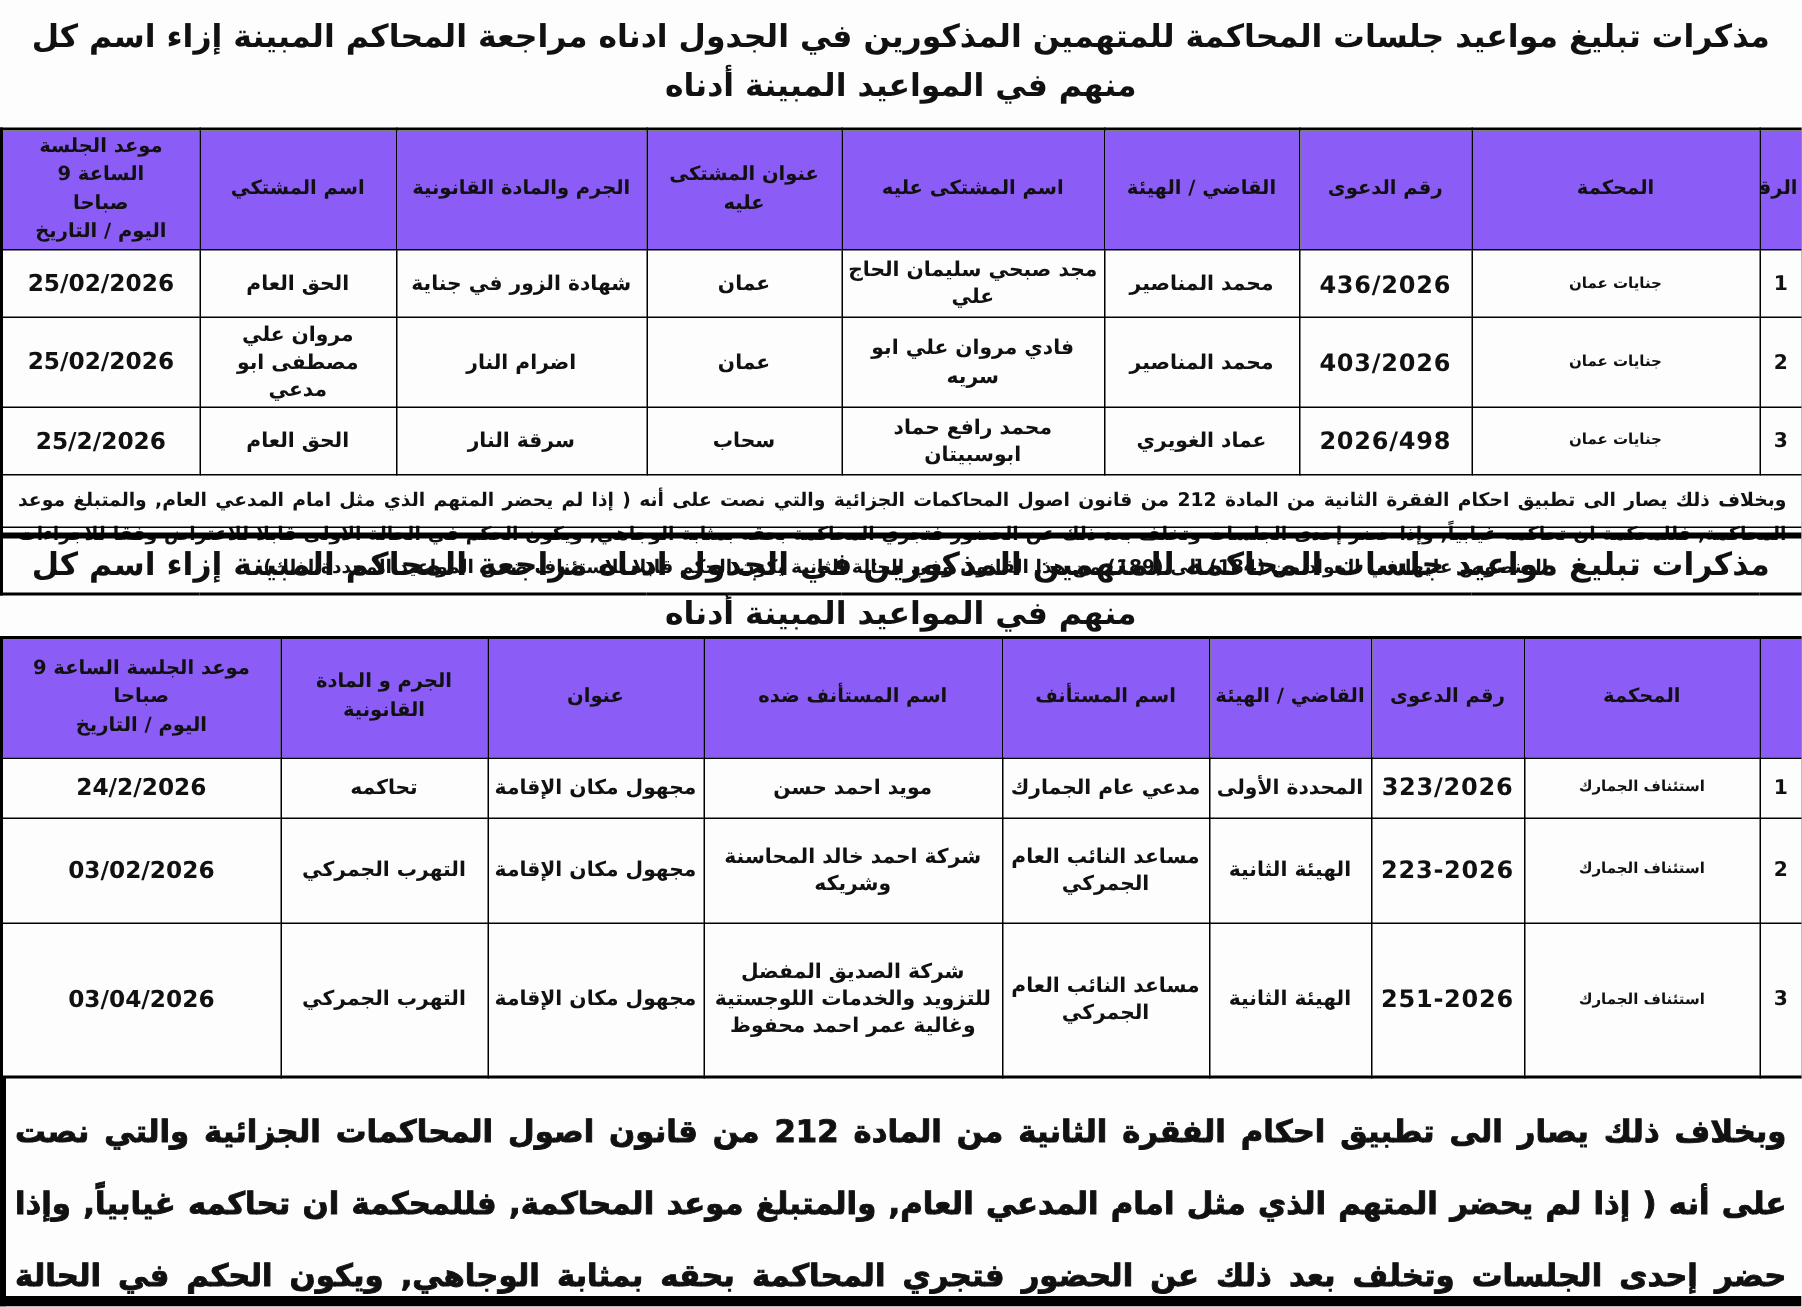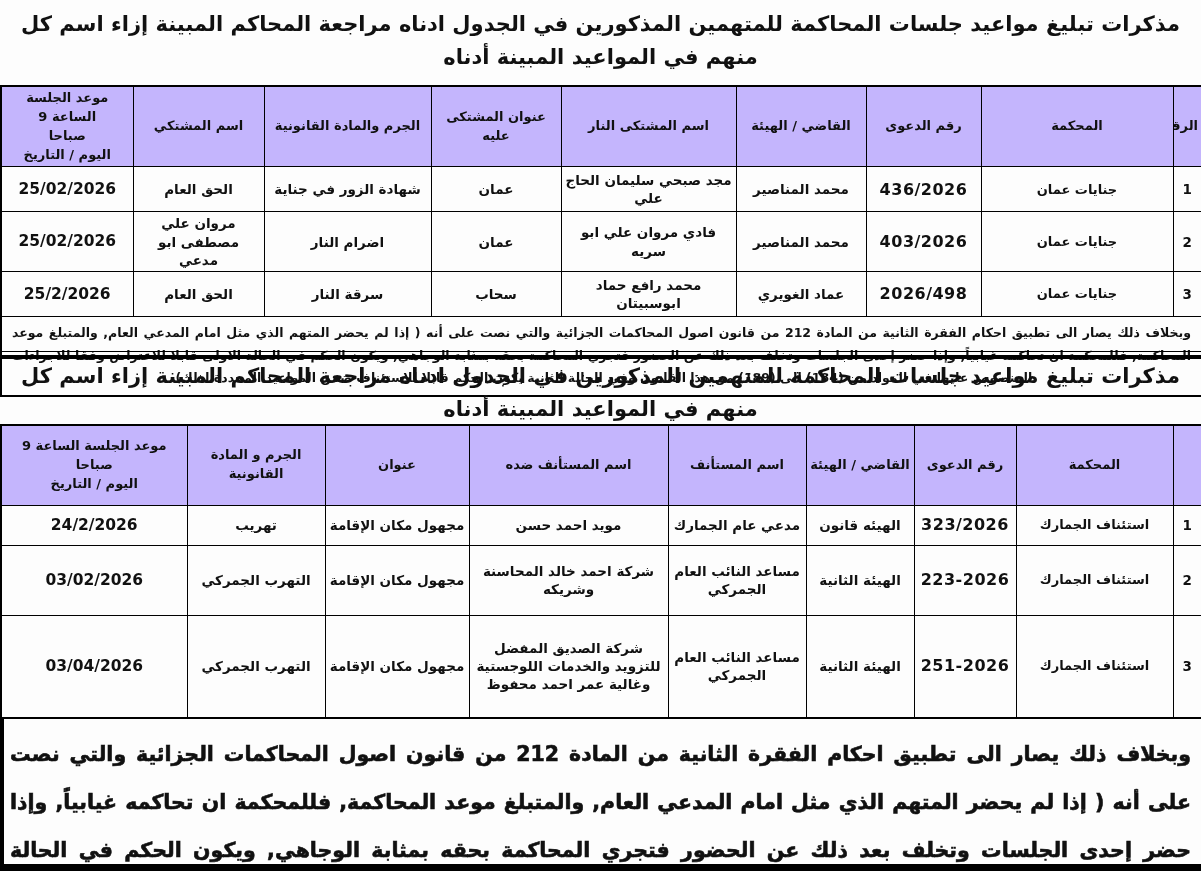--- a/index.html
+++ b/index.html
@@ -19,33 +19,33 @@
     border: 2px solid #000;
   }
   .table-1 { top: 85px; }
   .table-2 { top: 424px; }
 
   th, td {
     border: 1px solid #000; text-align: center; vertical-align: middle;
     font-weight: bold; padding: 2px 3px; overflow: hidden;
   }
   th {
-    background: #c4b5fd; font-size: 13px; white-space: pre-line; line-height: 1.45;
+    background: #8b5cf6; font-size: 13px; white-space: pre-line; line-height: 1.45;
   }
   td { font-size: 13.5px; line-height: 1.35; }
 
   .table-1 thead tr { height: 55px; }
   .table-1 tbody tr { height: 45px; }
   .table-2 thead tr { height: 80px; }
   .table-2 tbody tr:nth-child(1) { height: 40px; }
   .table-2 tbody tr:nth-child(2) { height: 70px; }
   .table-2 tbody tr:nth-child(3) { height: 103px; }
 
   
-  td:nth-child(2) { font-size: 13px; }
+  td:nth-child(2) { font-size: 10px; }
   td:nth-child(3) { font-size: 16px; letter-spacing: .5px; }
   td:nth-child(9) { font-size: 15.5px; }
 
   .legal-note {
     font-size: 12.5px; font-weight: bold; line-height: 1.8;
     text-align: justify; text-align-last: center; padding: 5px 10px;
     height: 73px; letter-spacing: 0;
   }
 
   .separator {
@@ -84,21 +84,21 @@
     <col style="width:167px">
       <col style="width:131px">
       <col style="width:132px">
   </colgroup>
   <thead>
     <tr>
         <th>الرقم</th>
         <th>المحكمة</th>
         <th>رقم الدعوى</th>
         <th>القاضي / الهيئة</th>
-        <th>اسم المشتكى النار</th>
+        <th>اسم المشتكى عليه</th>
         <th>عنوان المشتكى عليه</th>
         <th>الجرم والمادة القانونية</th>
         <th>اسم المشتكي</th>
         <th>موعد الجلسة  الساعة 9
 صباحا
 اليوم / التاريخ</th>
       </tr>
   </thead>
   <tbody>
       <tr>
@@ -173,25 +173,25 @@
         <th>موعد الجلسة  الساعة 9
 صباحا
 اليوم / التاريخ</th>
       </tr>
   </thead>
   <tbody>
       <tr>
         <td>1</td>
         <td>استئناف الجمارك</td>
         <td>323/2026</td>
-        <td>الهيئه قانون</td>
+        <td>المحددة الأولى</td>
         <td>مدعي عام الجمارك</td>
         <td>مويد احمد حسن</td>
         <td>مجهول مكان الإقامة</td>
-        <td>تهريب</td>
+        <td>تحاكمه</td>
         <td>24/2/2026</td>
       </tr>
       <tr>
         <td>2</td>
         <td>استئناف الجمارك</td>
         <td>223-2026</td>
         <td>الهيئة الثانية</td>
         <td>مساعد النائب العام الجمركي</td>
         <td>شركة احمد خالد المحاسنة وشريكه</td>
         <td>مجهول مكان الإقامة</td>

